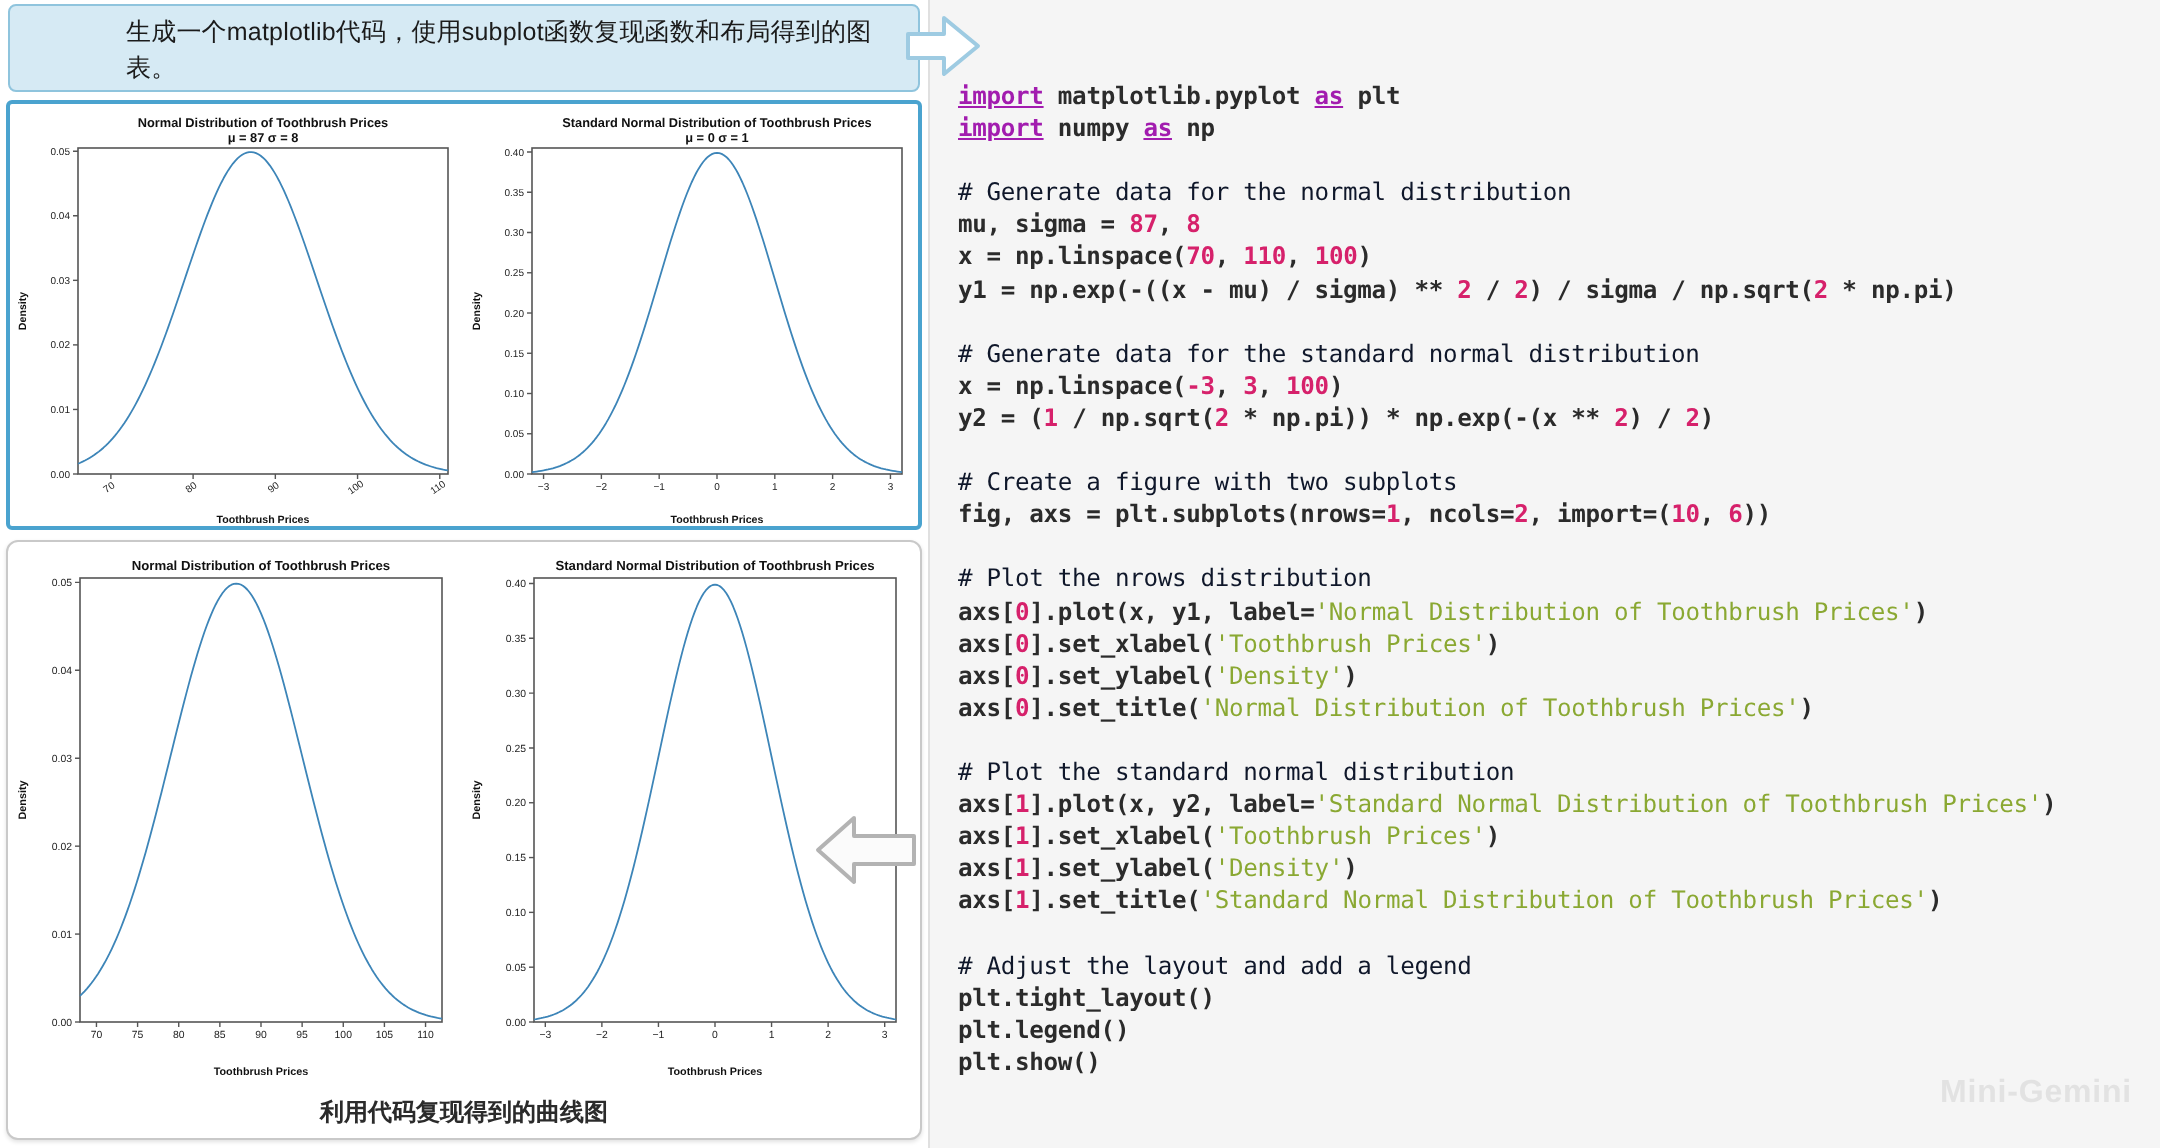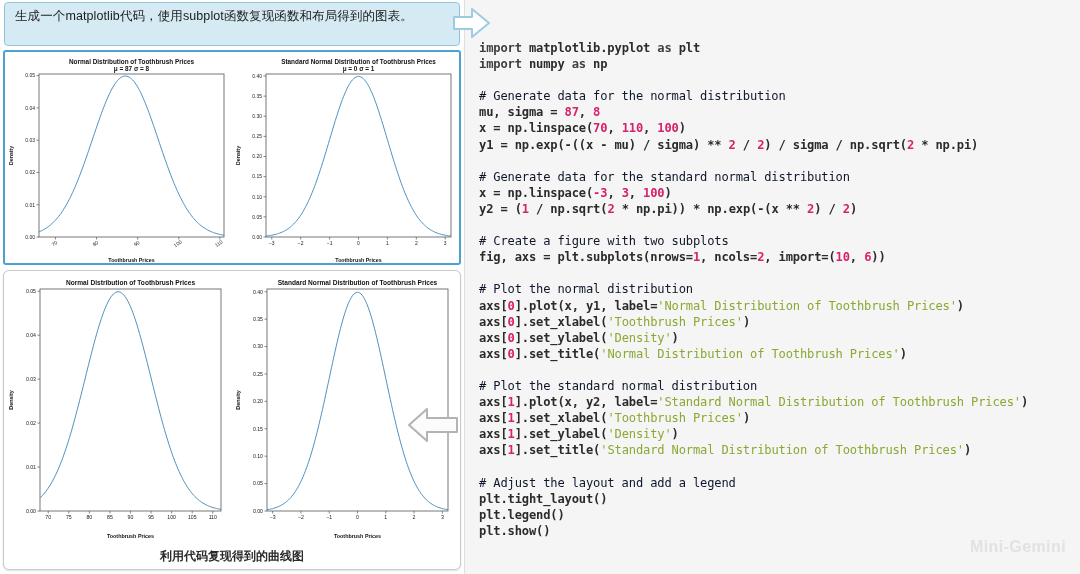--- a/index.html
+++ b/index.html
@@ -25,20 +25,21 @@
     background: #d6eaf4;
     border: 1px solid #8fc4dd;
     border-radius: 4px;
     padding: 4px 10px 0 10px;
   }
   .prompt-text {
     font-size: 12.5px;
     line-height: 18px;
     color: #1b1b1b;
     letter-spacing: .1px;
+    margin-left: 48px;
   }
 
   
   .fig-panel-top {
     position: absolute; left: 3px; top: 50px;
     width: 458px; height: 215px;
     background: #ffffff;
     border: 2px solid #4aa3cf;
     border-radius: 3px;
     overflow: hidden;
@@ -81,21 +82,21 @@
     padding: 40px 0 0 14px;
   }
   pre.code {
     font-family: "DejaVu Sans Mono", "Liberation Mono", monospace;
     font-size: 12.1px;
     line-height: 16.1px;
     color: #2b2b2b;
     white-space: pre;
     letter-spacing: -0.15px;
   }
-  .k-kw   { color: #404040; }          
+  .k-kw   { color: #a21caf; text-decoration: underline; }          
   .k-cm   { color: #0f172a; }          
   .k-num  { color: #d6216b; font-weight: 700; }  
   .k-str  { color: #8aa832; }          
   .k-pl   { color: #2b2b2b; }
   .k-bold { font-weight: 700; }
 
   .watermark {
     position: absolute; right: 14px; bottom: 18px;
     font-size: 16px; font-weight: 700;
     color: #e2e2e2;
@@ -293,21 +294,21 @@
 <span class="k-pl k-bold">x = np.linspace(</span><span class="k-num k-bold">70</span><span class="k-pl k-bold">, </span><span class="k-num k-bold">110</span><span class="k-pl k-bold">, </span><span class="k-num k-bold">100</span><span class="k-pl k-bold">)</span>
 <span class="k-pl k-bold">y1 = np.exp(-((x - mu) / sigma) ** </span><span class="k-num k-bold">2</span><span class="k-pl k-bold"> / </span><span class="k-num k-bold">2</span><span class="k-pl k-bold">) / sigma / np.sqrt(</span><span class="k-num k-bold">2</span><span class="k-pl k-bold"> * np.pi)</span>
 
 <span class="k-cm"># Generate data for the standard normal distribution</span>
 <span class="k-pl k-bold">x = np.linspace(</span><span class="k-num k-bold">-3</span><span class="k-pl k-bold">, </span><span class="k-num k-bold">3</span><span class="k-pl k-bold">, </span><span class="k-num k-bold">100</span><span class="k-pl k-bold">)</span>
 <span class="k-pl k-bold">y2 = (</span><span class="k-num k-bold">1</span><span class="k-pl k-bold"> / np.sqrt(</span><span class="k-num k-bold">2</span><span class="k-pl k-bold"> * np.pi)) * np.exp(-(x ** </span><span class="k-num k-bold">2</span><span class="k-pl k-bold">) / </span><span class="k-num k-bold">2</span><span class="k-pl k-bold">)</span>
 
 <span class="k-cm"># Create a figure with two subplots</span>
 <span class="k-pl k-bold">fig, axs = plt.subplots(nrows=</span><span class="k-num k-bold">1</span><span class="k-pl k-bold">, ncols=</span><span class="k-num k-bold">2</span><span class="k-pl k-bold">, import=(</span><span class="k-num k-bold">10</span><span class="k-pl k-bold">, </span><span class="k-num k-bold">6</span><span class="k-pl k-bold">))</span>
 
-<span class="k-cm"># Plot the normal distribution</span>
+<span class="k-cm"># Plot the nrows distribution</span>
 <span class="k-pl k-bold">axs[</span><span class="k-num k-bold">0</span><span class="k-pl k-bold">].plot(x, y1, label=</span><span class="k-str">'Normal Distribution of Toothbrush Prices'</span><span class="k-pl k-bold">)</span>
 <span class="k-pl k-bold">axs[</span><span class="k-num k-bold">0</span><span class="k-pl k-bold">].set_xlabel(</span><span class="k-str">'Toothbrush Prices'</span><span class="k-pl k-bold">)</span>
 <span class="k-pl k-bold">axs[</span><span class="k-num k-bold">0</span><span class="k-pl k-bold">].set_ylabel(</span><span class="k-str">'Density'</span><span class="k-pl k-bold">)</span>
 <span class="k-pl k-bold">axs[</span><span class="k-num k-bold">0</span><span class="k-pl k-bold">].set_title(</span><span class="k-str">'Normal Distribution of Toothbrush Prices'</span><span class="k-pl k-bold">)</span>
 
 <span class="k-cm"># Plot the standard normal distribution</span>
 <span class="k-pl k-bold">axs[</span><span class="k-num k-bold">1</span><span class="k-pl k-bold">].plot(x, y2, label=</span><span class="k-str">'Standard Normal Distribution of Toothbrush Prices'</span><span class="k-pl k-bold">)</span>
 <span class="k-pl k-bold">axs[</span><span class="k-num k-bold">1</span><span class="k-pl k-bold">].set_xlabel(</span><span class="k-str">'Toothbrush Prices'</span><span class="k-pl k-bold">)</span>
 <span class="k-pl k-bold">axs[</span><span class="k-num k-bold">1</span><span class="k-pl k-bold">].set_ylabel(</span><span class="k-str">'Density'</span><span class="k-pl k-bold">)</span>
 <span class="k-pl k-bold">axs[</span><span class="k-num k-bold">1</span><span class="k-pl k-bold">].set_title(</span><span class="k-str">'Standard Normal Distribution of Toothbrush Prices'</span><span class="k-pl k-bold">)</span>

